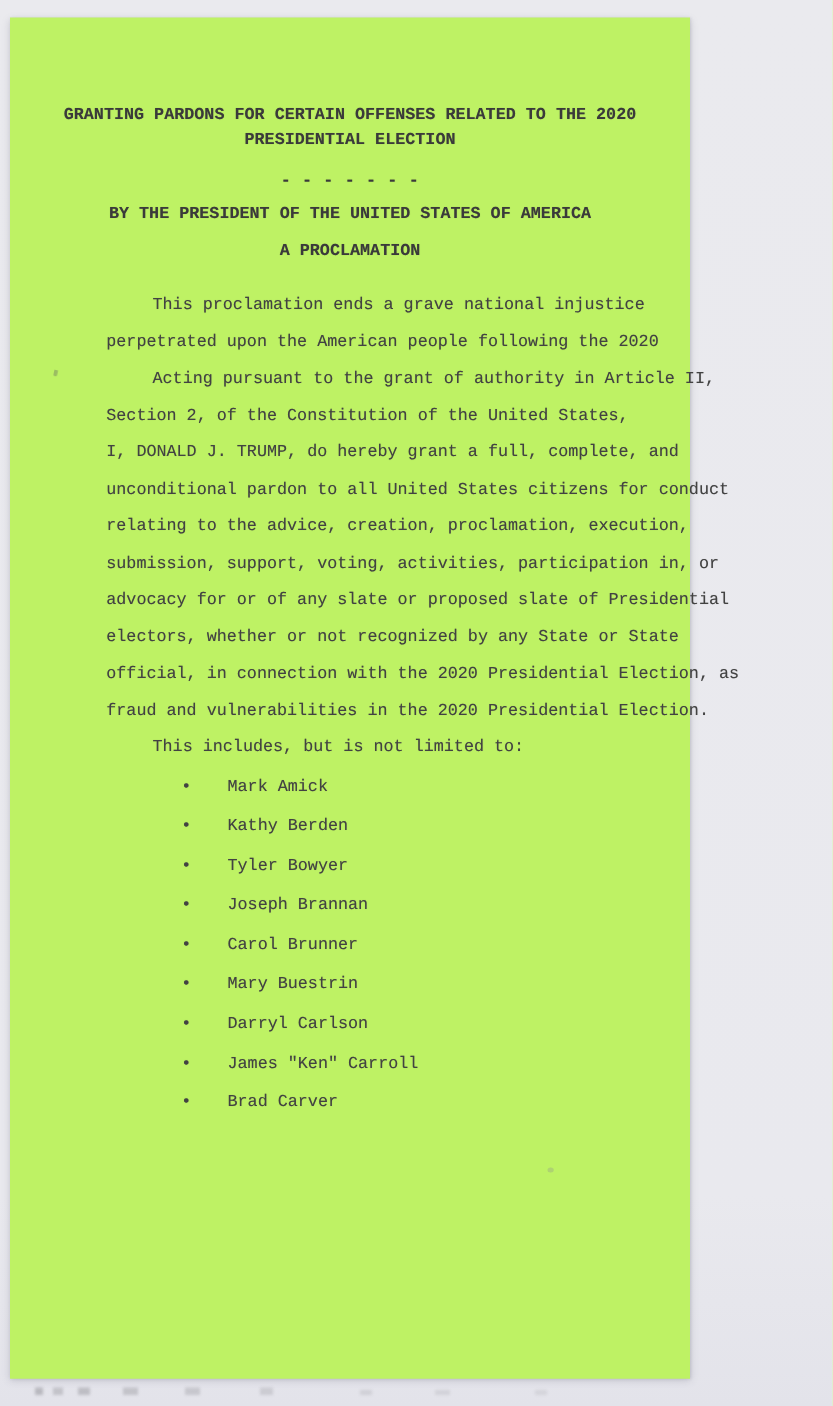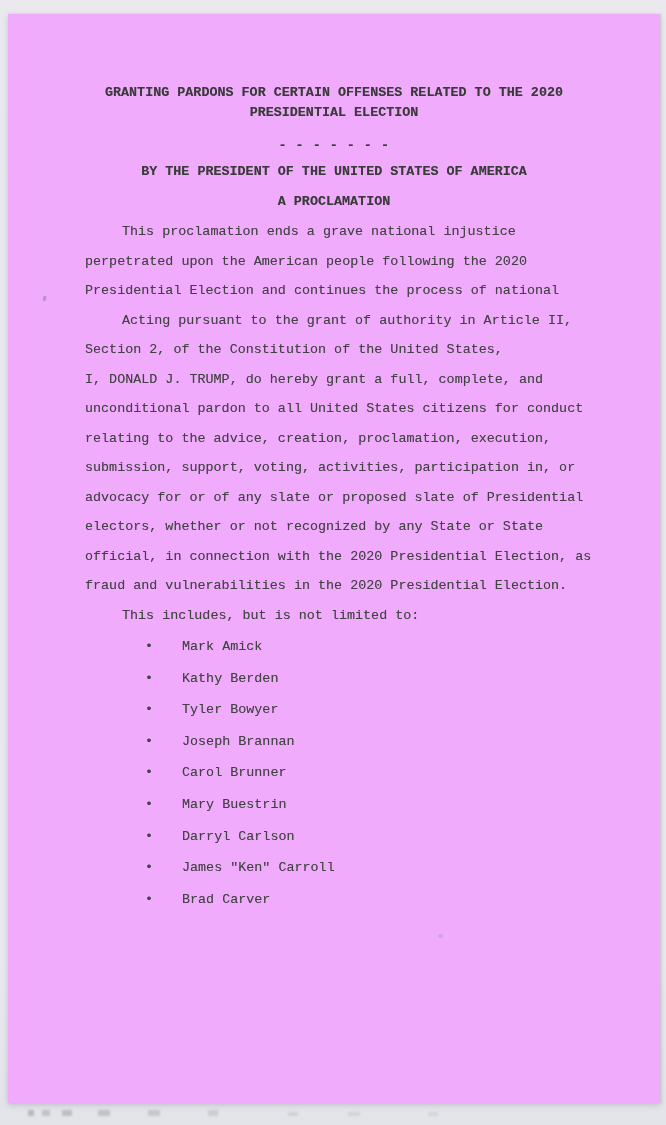--- a/index.html
+++ b/index.html
@@ -6,22 +6,22 @@
   body {
     width: 666px; height: 1125px;
     position: relative;
     overflow: hidden;
     background: linear-gradient(180deg, #eaeaee 0%, #e9e9ee 85%, #e3e3ea 100%);
     font-family: "Liberation Mono", "DejaVu Sans Mono", monospace;
   }
   .page {
     position: absolute;
     left: 8px; top: 14px;
-    width: 652px; height: 1089px;
-    background: #f0abfc;
+    width: 544px; height: 1089px;
+    background: #bef264;
     box-shadow: 0 2px 6px rgba(110,110,130,0.30), 1px 0 2px rgba(110,110,130,0.18);
   }
   .doc-text { color: #424242; }
   
   .heading-block {
     position: absolute;
     left: 0; right: 0; top: 69px;
     text-align: center;
     font-size: 13.4px;
     font-weight: 700;
@@ -29,21 +29,21 @@
     text-shadow: 0 0 0.6px rgba(60,60,60,0.45);
   }
   .doc-title { line-height: 20px; }
   .doc-title .line { white-space: pre; }
   .separator { margin-top: 15px; line-height: 16px; letter-spacing: 0.5px; }
   .byline    { margin-top: 8px;  line-height: 20px; }
   .subtitle  { margin-top: 10px; line-height: 20px; }
   
   .body-block {
     position: absolute;
-    left: 77px; top: 203px;
+    left: 77px; top: 216px;
     width: 545px;
     font-size: 13.4px;
     line-height: 29.5px;
     color: #424242;
     text-shadow: 0 0 0.6px rgba(66,66,66,0.4);
   }
   .para .line { white-space: pre; }
   .para .line:first-child { text-indent: 37px; }
   
   .bullet-list { margin-top: 1px; line-height: 31.6px; }
@@ -100,21 +100,20 @@
       </div>
     <div class="separator">- - - - - - -</div>
     <div class="byline">BY THE PRESIDENT OF THE UNITED STATES OF AMERICA</div>
     <div class="subtitle">A PROCLAMATION</div>
   </div>
 
   <div class="body-block">
     <div class="para">
         <div class="line">This proclamation ends a grave national injustice</div>
         <div class="line">perpetrated upon the American people following the 2020</div>
-        <div class="line">Presidential Election and continues the process of national</div>
       </div>
     <div class="para">
         <div class="line">Acting pursuant to the grant of authority in Article II,</div>
         <div class="line">Section 2, of the Constitution of the United States,</div>
         <div class="line">I, DONALD J. TRUMP, do hereby grant a full, complete, and</div>
         <div class="line">unconditional pardon to all United States citizens for conduct</div>
         <div class="line">relating to the advice, creation, proclamation, execution,</div>
         <div class="line">submission, support, voting, activities, participation in, or</div>
         <div class="line">advocacy for or of any slate or proposed slate of Presidential</div>
         <div class="line">electors, whether or not recognized by any State or State</div>

